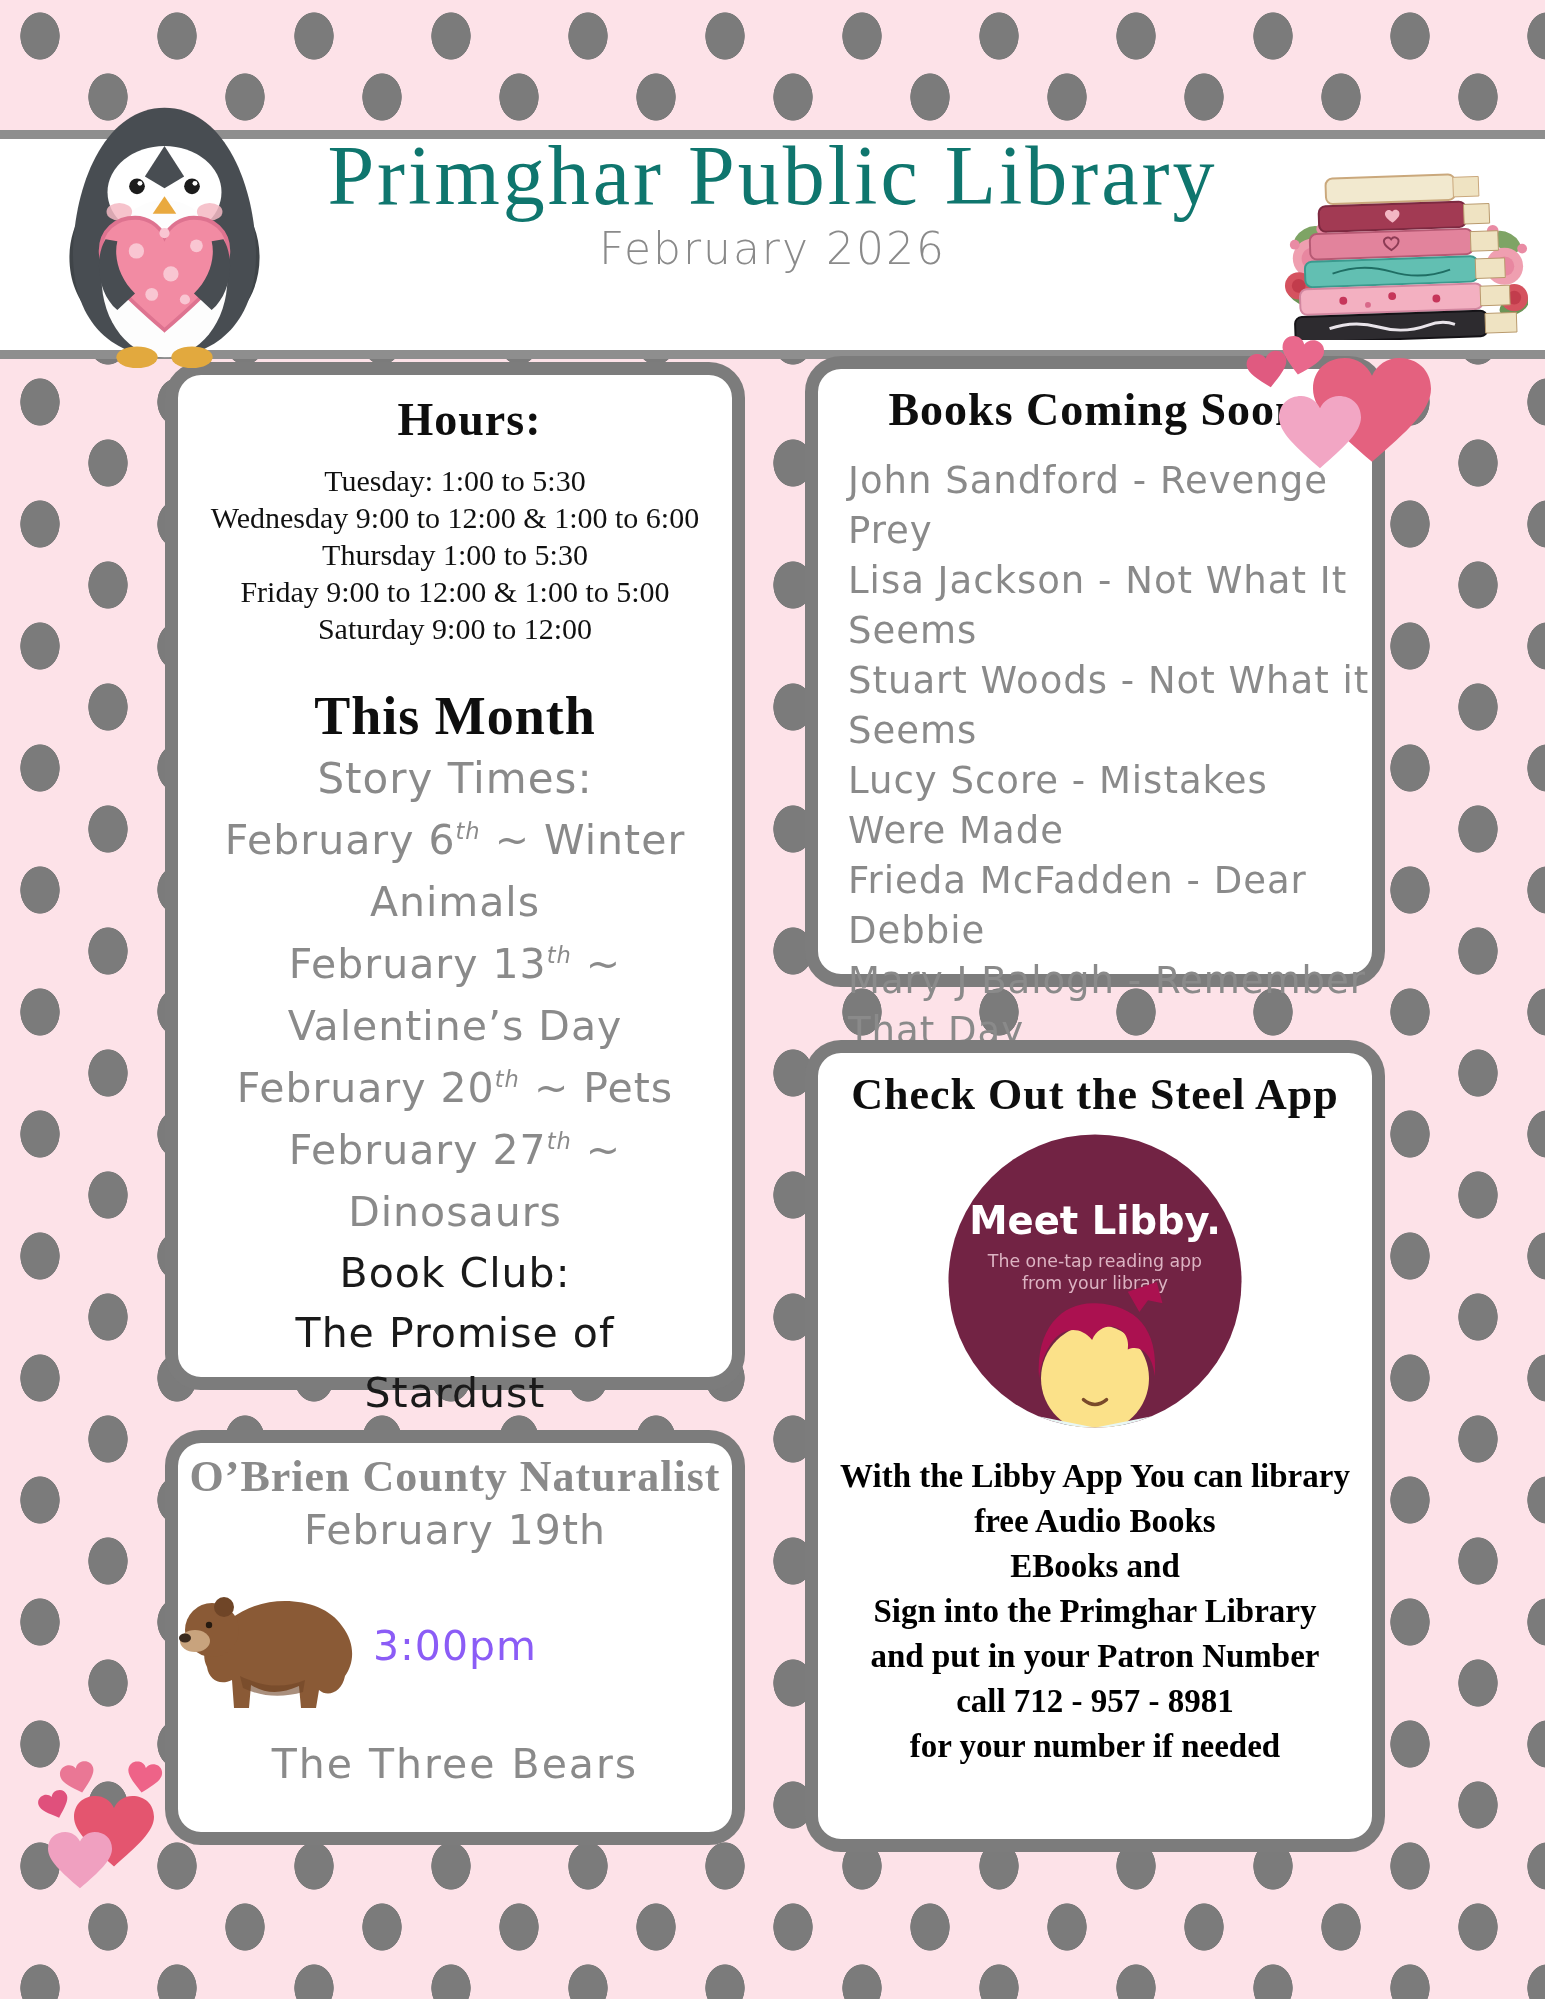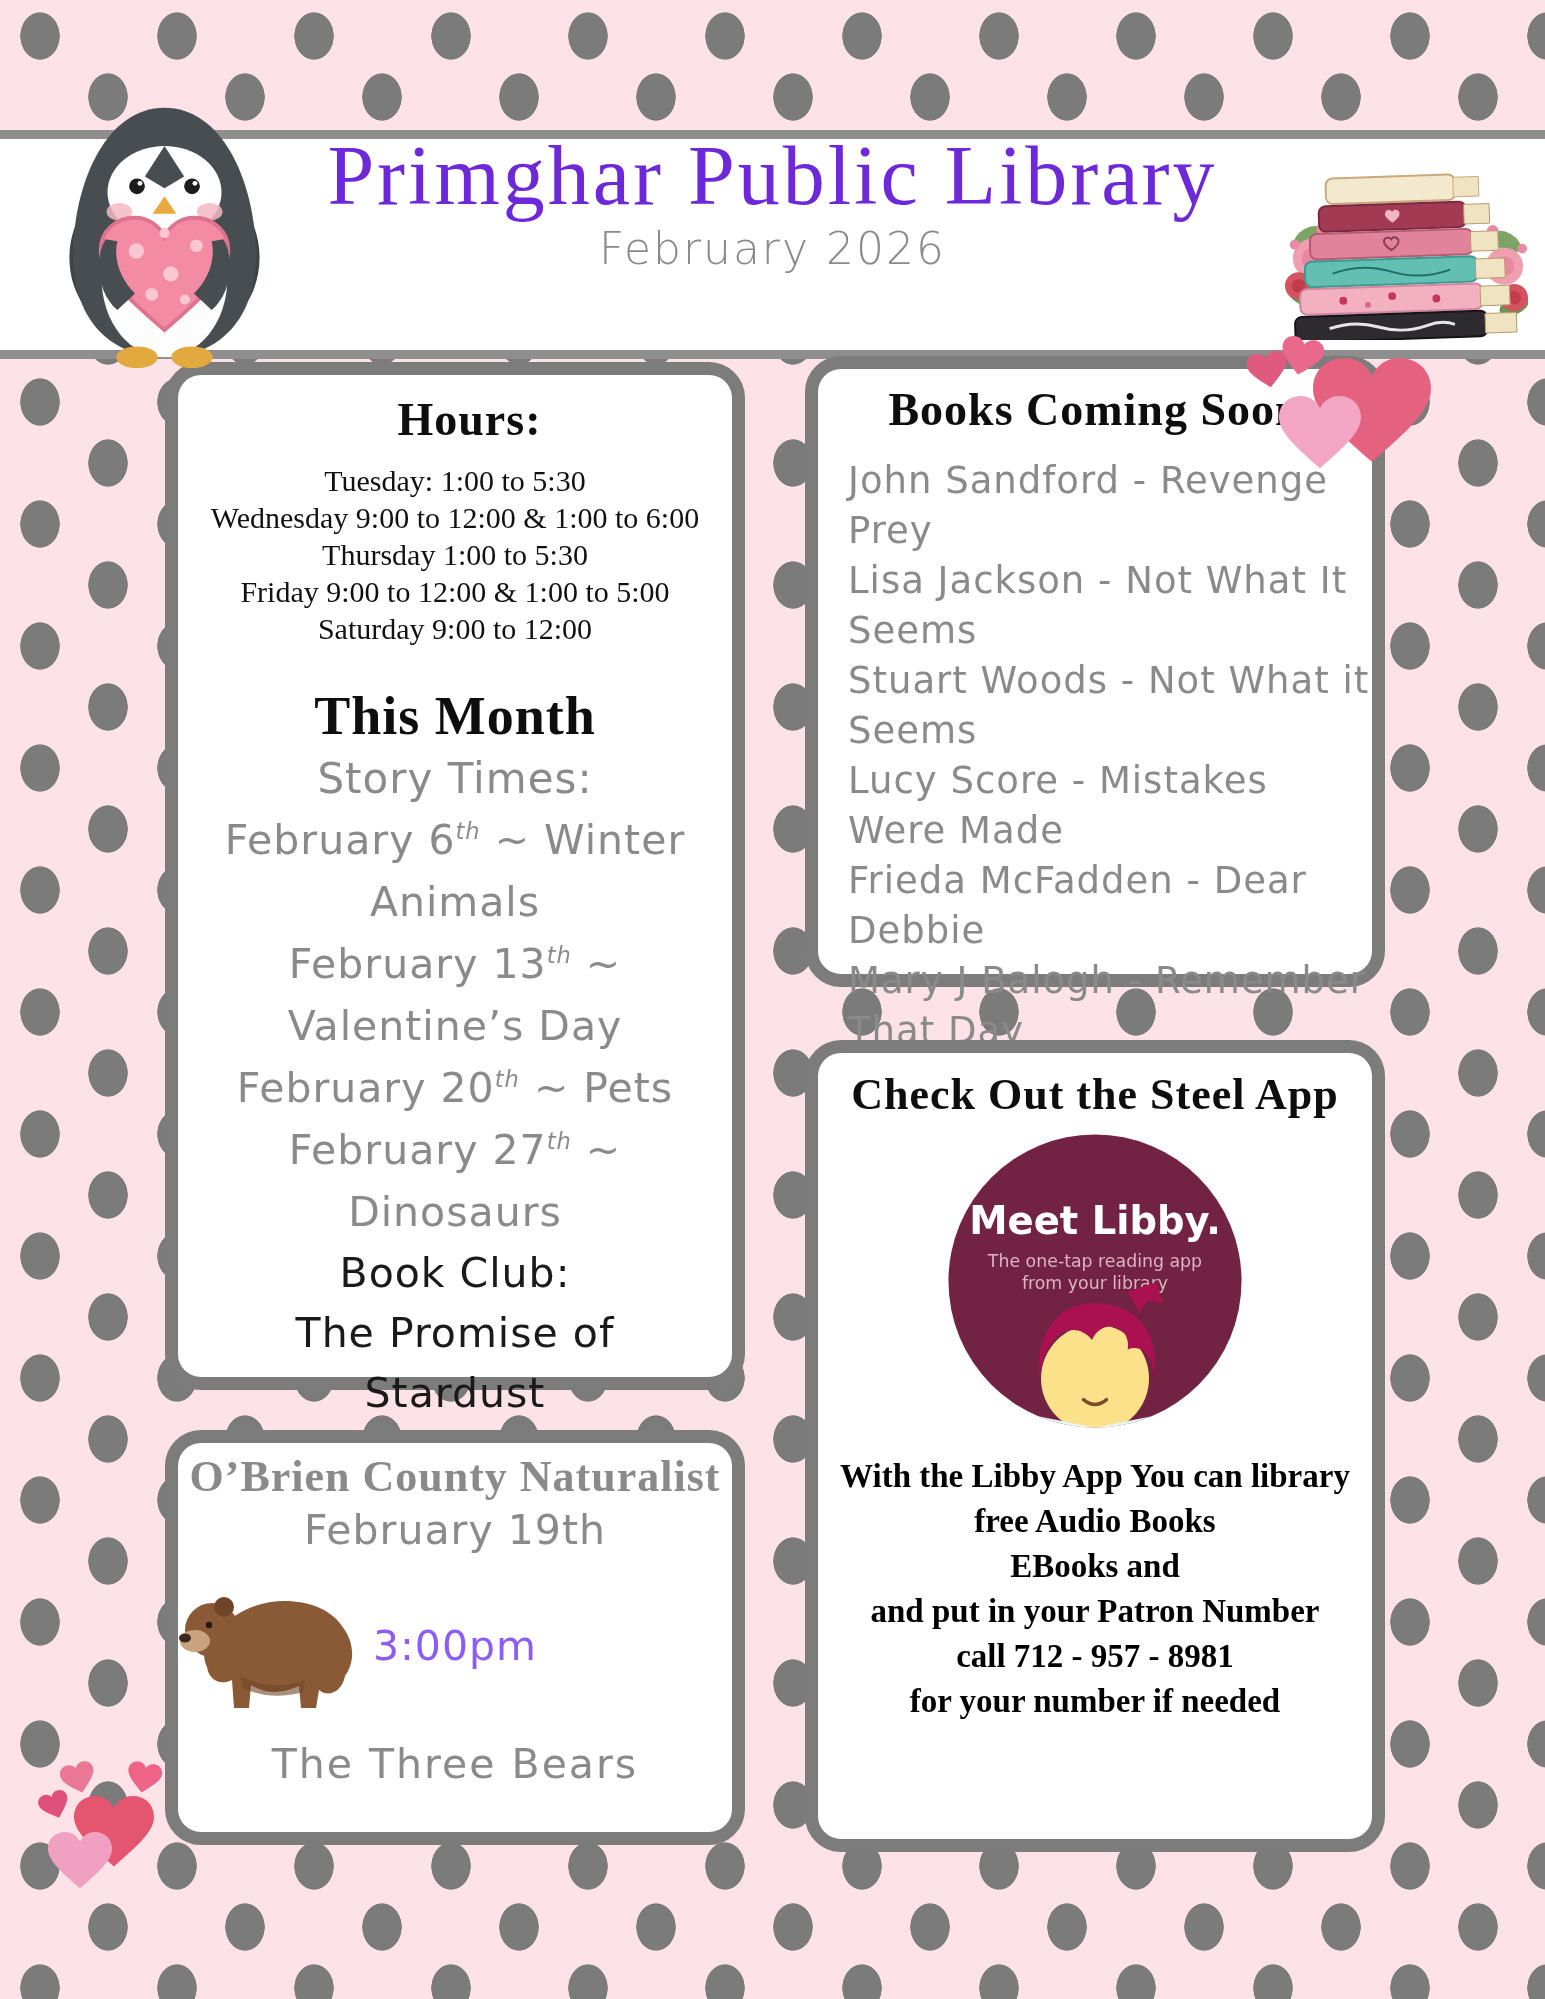--- a/index.html
+++ b/index.html
@@ -17,21 +17,21 @@
   
   .banner{
     position:absolute;left:0;right:0;top:130px;height:211px;
     background:#ffffff;
     border-top:9px solid #8e8e8e;border-bottom:9px solid #8e8e8e;
     z-index:2;
   }
   .banner-title{
     position:absolute;left:0;right:0;top:-12px;
     text-align:center;
-    font-size:84px;color:#6d28d9;letter-spacing:3px;
+    font-size:84px;color:#0f766e;letter-spacing:3px;
     font-family:"Liberation Serif",serif;
   }
   .banner-subtitle{
     position:absolute;left:0;right:0;top:84px;
     text-align:center;
     font-family:"DejaVu Sans",sans-serif;font-weight:300;
     font-size:44px;color:#8a8a8a;letter-spacing:2px;
   }
   
   .box{
@@ -226,20 +226,21 @@
           <path d="M90,306 L160,320 L230,306 L230,360 L160,346 L90,360 Z" fill="#37b3a7"></path>
           <path d="M90,306 L160,320 L230,306" fill="none" stroke="#e8f7f5" stroke-width="6"></path>
           <path d="M160,320 L160,346" stroke="#0e7d74" stroke-width="4"></path>
         </g>
       </svg>
     </div>
     <div class="libby-lines">
       <div>With the Libby App You can library</div>
       <div>free Audio Books</div>
       <div>EBooks and</div>
+      <div>Sign into the Primghar Library</div>
       <div>and put in your Patron Number</div>
       <div>call  712 - 957 - 8981</div>
       <div>for your number if needed</div>
     </div>
   </div>
 
   <div class="box naturalist-box">
     <div class="heading-black naturalist-heading">O’Brien County Naturalist</div>
     <div class="hand nat-date">February 19th</div>
     <div class="hand nat-time">3:00pm</div>

